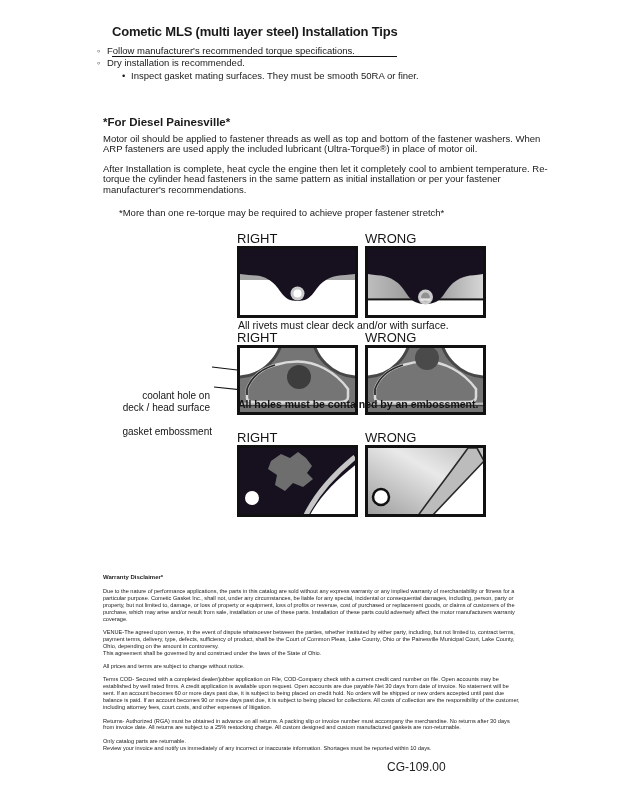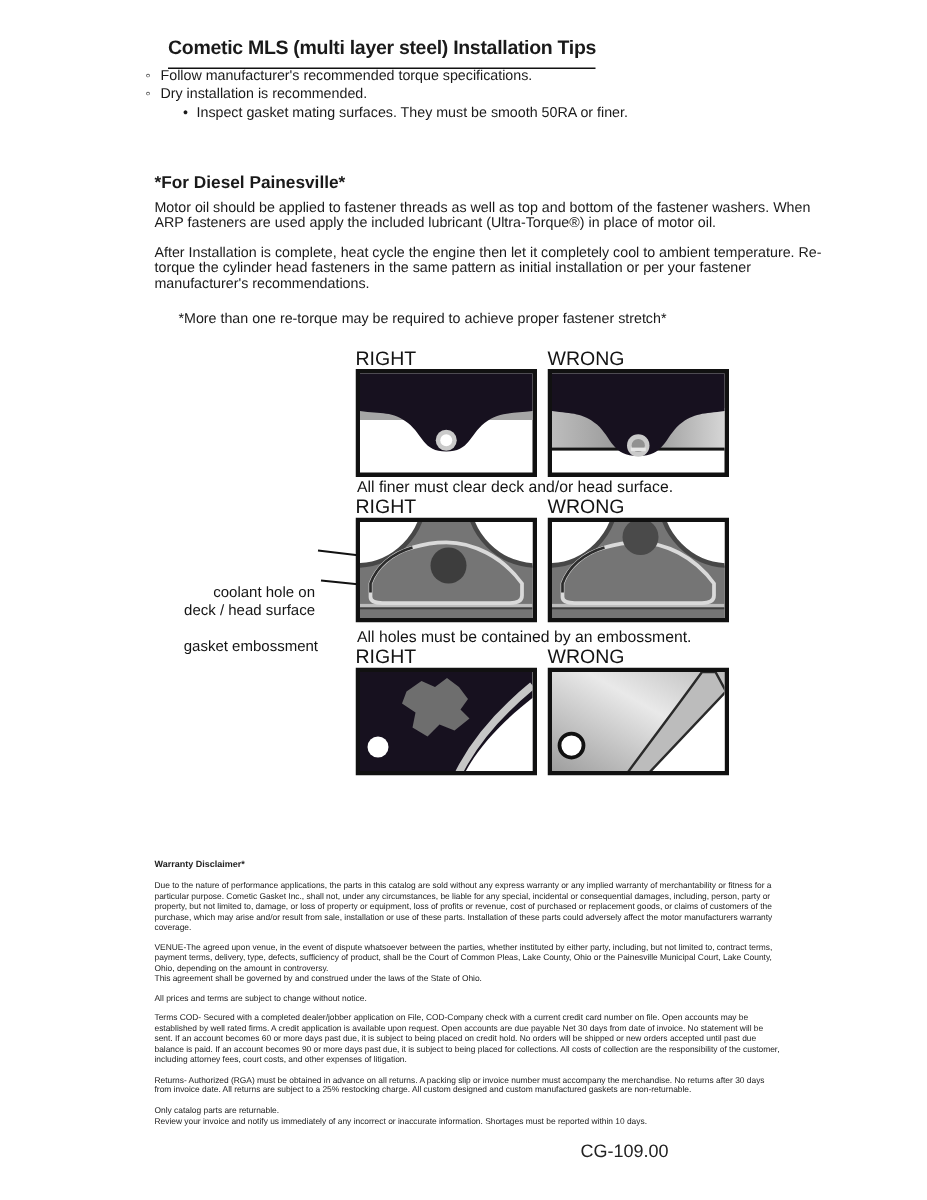--- a/index.html
+++ b/index.html
@@ -1,19 +1,19 @@
 <!DOCTYPE html>
 <html><head>
 <meta charset="utf-8">
 <style>
   html,body{margin:0;padding:0;background:#fff;}
   .page{position:relative;width:618px;height:800px;background:#ffffff;overflow:hidden;
         font-family:"Liberation Sans", sans-serif;color:#1a1a1a;}
   .doc-title{position:absolute;left:112px;top:24px;font-size:13px;font-weight:bold;
-             letter-spacing:-0.2px;border-bottom:1.5px solid #111;padding-bottom:6px;}
+             letter-spacing:-0.2px;border-bottom:1.5px solid #111;padding-bottom:17px;}
   .tips{position:absolute;left:97px;top:45px;width:470px;font-size:9.5px;line-height:12.4px;}
   .tip{position:relative;padding-left:10px;}
   .tip::before{content:"◦";position:absolute;left:0;top:0;font-size:9.5px;}
   .subtip{position:relative;padding-left:9px;margin-left:25px;}
   .subtip::before{content:"•";position:absolute;left:0;top:0;font-size:9.5px;}
   .diesel{position:absolute;left:103px;top:117px;width:447px;font-size:9.5px;line-height:10.6px;}
   .diesel h2{font-size:11.5px;margin:0 0 6px 0;}
   .diesel p{margin:0 0 9px 0;}
   .diesel p.note{margin:12px 0 0 16px;}
   .box-label{position:absolute;width:121px;text-align:left;font-size:13px;color:#141414;}
@@ -74,21 +74,21 @@
       <rect x="1.5" y="1.5" width="118" height="69" fill="#fff" stroke="#111" stroke-width="3"></rect>
       <rect x="3" y="26" width="115" height="27" fill="url(#gd1)"></rect>
       <rect x="3" y="52.4" width="115" height="2" fill="#151515"></rect>
       <path d="M3,3 H118 V28 C104,30 98,29 88,37 C78,46 78,58 60.5,58 C43,58 43,46 33,37 C23,29 17,30 3,28 Z" fill="#17111f"></path>
       <circle cx="60.5" cy="51" r="7.5" fill="#cacaca"></circle>
       <circle cx="60.5" cy="51" r="4.4" fill="#919191"></circle>
       <rect x="55.5" y="52.4" width="10" height="2.4" fill="#e6e6e6"></rect>
     </svg>
   </div>
 
-  <div class="caption" style="left:238px;top:320px;">All finer must clear deck and/or head surface.</div>
+  <div class="caption" style="left:238px;top:320px;">All rivets must clear deck and/or with surface.</div>
 
   <div class="box-label" style="left:237px;top:330px;">RIGHT</div>
   <div class="box-label" style="left:365px;top:330px;">WRONG</div>
 
   <div class="callout preline" style="left:100px;top:342px;width:110px;">coolant hole on
 deck / head surface</div>
   <div class="callout" style="left:100px;top:378px;width:112px;">gasket embossment</div>
 
   <svg class="leader" style="left:100px;top:330px;" width="205" height="75">
     <line x1="112" y1="37" x2="196" y2="47" stroke="#111" stroke-width="1.2"></line>
@@ -134,21 +134,21 @@
         <circle cx="121" cy="-14" r="46" fill="none" stroke="#474747" stroke-width="3"></circle>
         <rect x="3" y="57.6" width="115" height="2.2" fill="#bdbdbd"></rect>
         <rect x="3" y="60" width="115" height="1.2" fill="#3f3f3f"></rect>
         <path d="M10,53 V44 C14,33 24,24 38,20 C46,17.5 54,16.5 60.5,16.5 C78,16.5 98,26 111,44 V52 C111,55.5 108,57 103,57 L18,57 C13,57 10,56 10,53 Z" fill="none" stroke="#dadada" stroke-width="2.5"></path>
         <path d="M10,50 V44 C14,33 24,24 38,20" fill="none" stroke="#2c2c2c" stroke-width="1.8"></path>
         <circle cx="62" cy="13" r="12" fill="#4a4a4a"></circle>
       </g>
     </svg>
   </div>
 
-  <div class="caption" style="left:238px;top:420px;">All holes must be contained by an embossment.</div>
+  <div class="caption" style="left:238px;top:399px;font-weight:bold;">All holes must be contained by an embossment.</div>
 
   <div class="box-label" style="left:237px;top:430px;">RIGHT</div>
   <div class="box-label" style="left:365px;top:430px;">WRONG</div>
 
   <div class="dbox" style="left:237px;top:445px;">
     <svg viewBox="0 0 121 72">
       <defs>
           <clipPath id="cp3r">
             <rect x="3" y="3" width="115" height="66"></rect>
           </clipPath>

